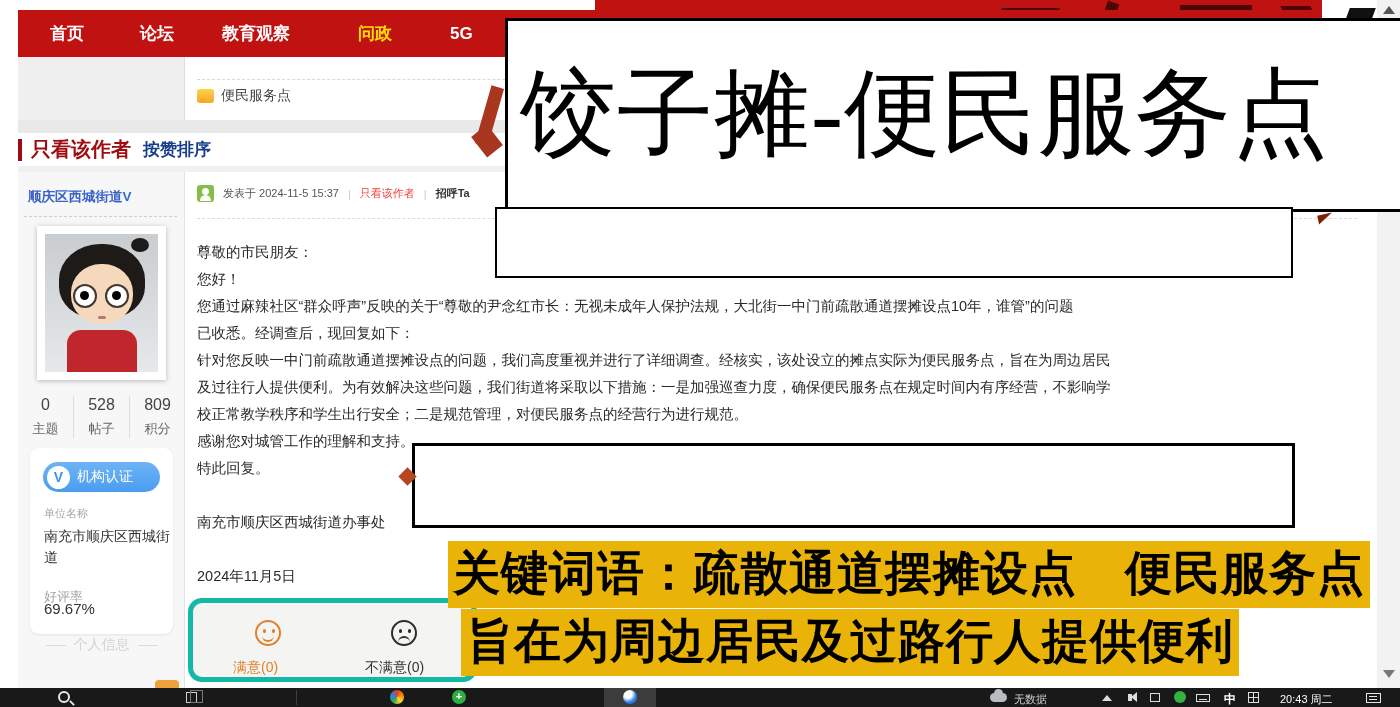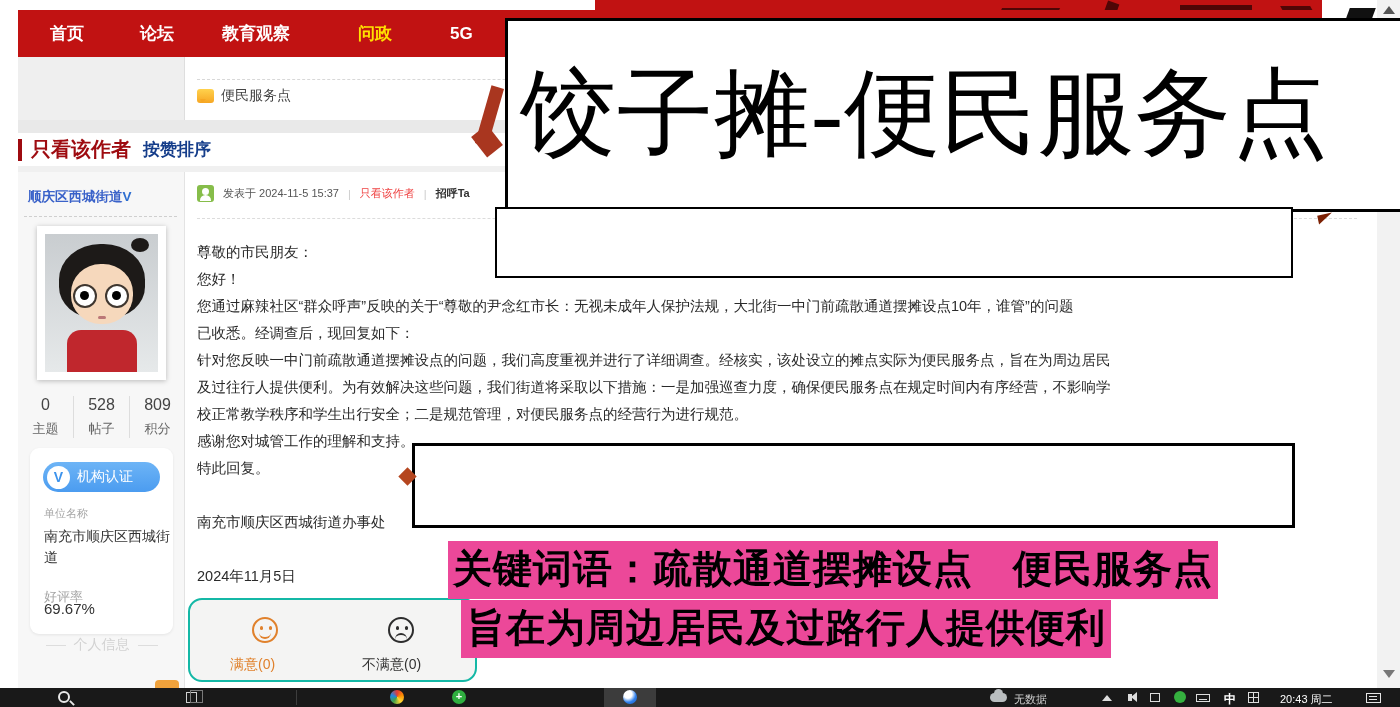--- a/index.html
+++ b/index.html
@@ -67,21 +67,21 @@
   .post-header { position:absolute; left:11px; top:13px; display:flex; align-items:center; gap:9px; font-size:11px; }
   .author-icon { width:17px; height:17px; background:#86bd4a; border-radius:3px; position:relative; }
   .author-icon::before { content:""; position:absolute; left:5px; top:3px; width:7px; height:7px; background:#fff; border-radius:50%; }
   .author-icon::after { content:""; position:absolute; left:3px; top:10px; width:11px; height:6px; background:#fff; border-radius:6px 6px 0 0; }
   .ph-time { color:#555; }
   .ph-sep { color:#ccc; }
   .ph-viewauthor { color:#ef4444; cursor:pointer; }
   .ph-greet { color:#333; font-weight:bold; cursor:pointer; }
   .post-dash { position:absolute; left:11px; top:46px; width:1160px; border-top:1px dashed #dcdcdc; }
   .post-body { position:absolute; left:11px; top:67px; font-size:14.5px; line-height:27px; color:#2a2a2a; white-space:pre; }
-  .satis-card { position:absolute; left:2px; top:426px; width:289px; height:84px; background:#f4f4f3; border:2px solid #14b8a6; border-radius:14px; }
+  .satis-card { position:absolute; left:2px; top:426px; width:289px; height:84px; background:#f4f4f3; border:5px solid #14b8a6; border-radius:14px; }
   .face { position:absolute; top:17px; width:26px; height:26px; border-radius:50%; }
   .face.good { left:62px; border:2px solid #e0812c; }
   .face.bad  { left:198px; border:2px solid #2d2d2d; }
   .face::before { content:""; position:absolute; left:6px; top:7px; width:3px; height:4px; border-radius:2px; }
   .face.good::before { background:#e0812c; box-shadow:9px 0 0 #e0812c; }
   .face.bad::before  { background:#2d2d2d; box-shadow:9px 0 0 #2d2d2d; }
   .face::after { content:""; position:absolute; left:5px; width:12px; height:7px; }
   .face.good::after { top:11px; border-bottom:2px solid #e0812c; border-radius:0 0 12px 12px; }
   .face.bad::after  { top:14px; border-top:2px solid #2d2d2d; border-radius:12px 12px 0 0; }
   .satis-label { position:absolute; top:56px; font-size:14px; cursor:pointer; }
@@ -97,21 +97,21 @@
   .red-glyph-a { position:absolute; left:483px; top:86px; width:13px; height:60px; background:#a9361f; transform:rotate(16deg); z-index:9; }
   .red-glyph-b { position:absolute; left:477px; top:128px; width:20px; height:26px; background:#a9361f; transform:rotate(-38deg); z-index:9; }
   .black-frag { position:absolute; left:1348px; top:8px; width:26px; height:10px; background:#111; transform:skewX(-20deg); z-index:5; }
   .big-box { position:absolute; left:505px; top:18px; width:895px; height:194px; background:#fff; border:3px solid #000; border-right:none; z-index:10; display:flex; align-items:center; }
   .big-title { font-family:"Liberation Serif","DejaVu Serif",serif; font-size:96px; color:#000; padding-left:12px; letter-spacing:1px; white-space:nowrap; }
   .empty-box1 { position:absolute; left:495px; top:207px; width:798px; height:71px; background:#fff; border:2px solid #000; z-index:11; }
   .red-arrow { position:absolute; left:1318px; top:214px; width:0; height:0; border-top:9px solid #7c2104; border-right:15px solid transparent; transform:rotate(-12deg); z-index:11; }
   .empty-box2 { position:absolute; left:412px; top:443px; width:883px; height:85px; background:#fff; border:3px solid #000; z-index:11; }
   .red-diamond { position:absolute; left:401px; top:470px; width:13px; height:13px; background:#b5461f; transform:rotate(45deg); z-index:12; }
   .keywords { position:absolute; left:448px; top:541px; z-index:12; font-weight:bold; color:#000; }
-  .kw-line { background:#ec4899; width:fit-content; font-size:39px; letter-spacing:1px; padding:1px 5px 3px; white-space:nowrap; font-family:"Liberation Sans",sans-serif; }
+  .kw-line { background:#eab308; width:fit-content; font-size:47px; letter-spacing:1px; padding:1px 5px 3px; white-space:nowrap; font-family:"Liberation Sans",sans-serif; }
   .kw-line.l2 { margin-left:13px; margin-top:1px; }
 
   
   .taskbar { position:absolute; left:0; top:688px; width:1400px; height:19px; background:#191919; z-index:20; }
   .tb { position:absolute; cursor:pointer; }
   .search-ring { left:58px; top:3px; width:12px; height:12px; border:2px solid #e8e8e8; border-radius:50%; }
   .search-ring::after { content:""; position:absolute; left:9px; top:9px; width:6px; height:2px; background:#e8e8e8; transform:rotate(45deg); }
   .taskview { left:186px; top:4px; width:11px; height:11px; border:1px solid #cfcfcf; }
   .taskview::before { content:""; position:absolute; left:3px; top:-3px; width:11px; height:11px; border:1px solid #7a7a7a; }
   .tb-divider { left:296px; top:2px; width:1px; height:15px; background:#3d3d3d; cursor:default; }

